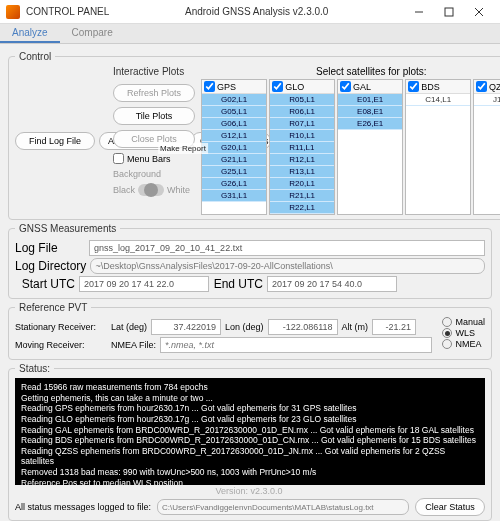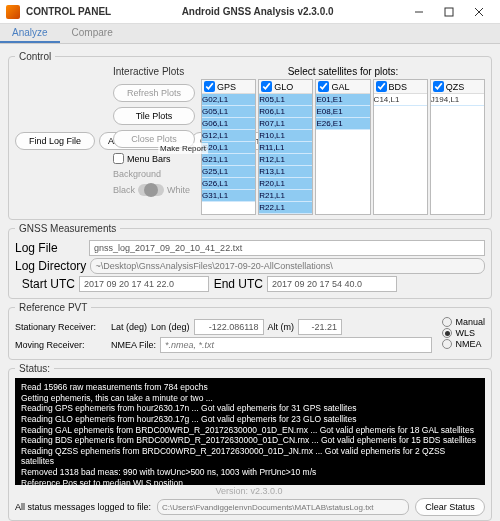--- a/index.html
+++ b/index.html
@@ -1,17 +1,17 @@
 <!DOCTYPE html>
 <html><head>
 <meta charset="utf-8">
 <style>
 * { box-sizing: border-box; font-family: Arial, sans-serif; }
 body { margin: 0; background: #f0f0f0; width: 500px; height: 521px; overflow: hidden; font-size: 10px; }
-.titlebar { height: 24px; background: #fff; display: flex; align-items: center; padding: 0 6px; border-bottom: 1px solid #ddd; font-weight: bold; }
+.titlebar { height: 24px; background: #fff; display: flex; align-items: center; padding: 0 6px; border-bottom: 1px solid #ddd; }
 .titlebar .app-icon { width: 14px; height: 14px; background: linear-gradient(135deg,#ff8800,#cc4400); border-radius: 2px; margin-right: 6px; }
 .titlebar .title-text { font-size: 10px; color: #333; flex: 0 0 auto; }
 .titlebar .center-title { flex: 1; text-align: center; font-size: 10px; color: #333; }
 .titlebar .winbtns { display: flex; gap: 0; }
 .titlebar .winbtn { width: 30px; height: 20px; display: flex; align-items: center; justify-content: center; cursor: pointer; }
 .tabbar { height: 20px; background: #e8e8e8; display: flex; border-bottom: 1px solid #ccc; }
 .tab { padding: 3px 12px; font-size: 10px; color: #888; cursor: pointer; }
 .tab.active { color: #4a7fc1; border-bottom: 2px solid #4a7fc1; }
 .content { padding: 4px 8px; background: #f0f0f0; }
 fieldset { border: 1px solid #ccc; border-radius: 4px; margin: 3px 0; padding: 4px 6px; background: #f0f0f0; }
@@ -27,21 +27,21 @@
 .plots-col .group-label { font-size: 10px; color: #333; margin-bottom: 2px; }
 .cb-row { display: flex; align-items: center; gap: 3px; font-size: 9px; }
 .bg-toggle { display: flex; align-items: center; gap: 3px; font-size: 9px; color: #999; }
 .toggle { width: 26px; height: 12px; background: #ccc; border-radius: 6px; position: relative; }
 .toggle .knob { width: 14px; height: 14px; background: #999; border-radius: 50%; position: absolute; top: -1px; left: 6px; }
 .sat-block { flex: 1; }
 .sat-header { font-size: 10px; text-align: center; margin-bottom: 2px; }
 .sat-grid { display: flex; gap: 2px; }
 .sat-col { flex: 1; border: 1px solid #bbb; background: #fff; min-height: 110px; }
 .sat-col-head { display: flex; align-items: center; gap: 2px; padding: 1px 2px; font-size: 9px; border-bottom: 1px solid #ddd; background: #f7f7f7; }
-.sat-item { font-size: 8px; padding: 1px 0; background: #8FCBF2; color: #003; border-bottom: 1px solid #d0e8fb; cursor: pointer; }
+.sat-item { font-size: 8px; padding: 1px 19px; background: #8FCBF2; color: #003; border-bottom: 1px solid #d0e8fb; cursor: pointer; }
 .sat-item.plain { background: #fff; color: #333; }
 .form-row { display: flex; align-items: center; gap: 4px; margin: 2px 0; }
 .form-label { font-size: 12px; min-width: 70px; }
 .text-input { flex: 1; background: #fff; border: 1px solid #bbb; padding: 2px 4px; font-size: 9px; height: 16px; color: #555; }
 .text-input.readonly { background: #f5f5f5; color: #777; border-radius: 7px; }
 .short-input { width: 70px; flex: none; }
 .small-label { font-size: 9px; }
 .radio-col { display: flex; flex-direction: column; gap: 1px; margin-left: 6px; }
 .radio-row { display: flex; align-items: center; gap: 3px; font-size: 9px; }
 .radio { width: 10px; height: 10px; border: 1px solid #888; border-radius: 50%; display: inline-flex; align-items: center; justify-content: center; }
@@ -209,20 +209,21 @@
   </div>
 </fieldset>
 
 <fieldset>
   <legend>Reference PVT</legend>
   <div style="display:flex;gap:4px">
     <div style="flex:1">
       <div class="form-row">
         <span class="small-label" style="min-width:92px">Stationary Receiver:</span>
         <span class="small-label">Lat (deg)</span>
+        <input class="text-input short-input" style="text-align: right;" value="37.422019">
         <span class="small-label">Lon (deg)</span>
         <input class="text-input short-input" style="text-align: right;" value="-122.086118">
         <span class="small-label">Alt (m)</span>
         <input class="text-input" style="width: 44px; flex: 0 0 auto; text-align: right;" value="-21.21">
       </div>
       <div class="form-row">
         <span class="small-label" style="min-width:92px">Moving Receiver:</span>
         <span class="small-label">NMEA File:</span>
         <input class="text-input" style="font-style: italic;" placeholder="*.nmea, *.txt">
       </div>

